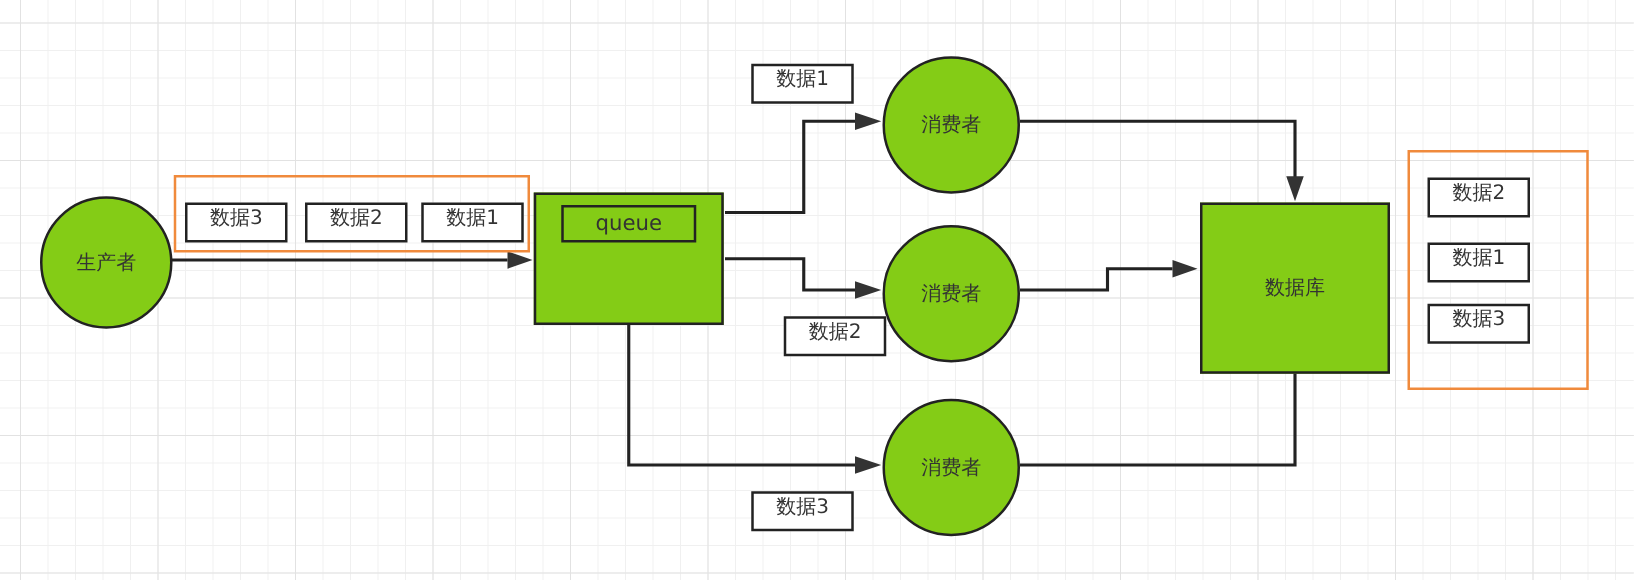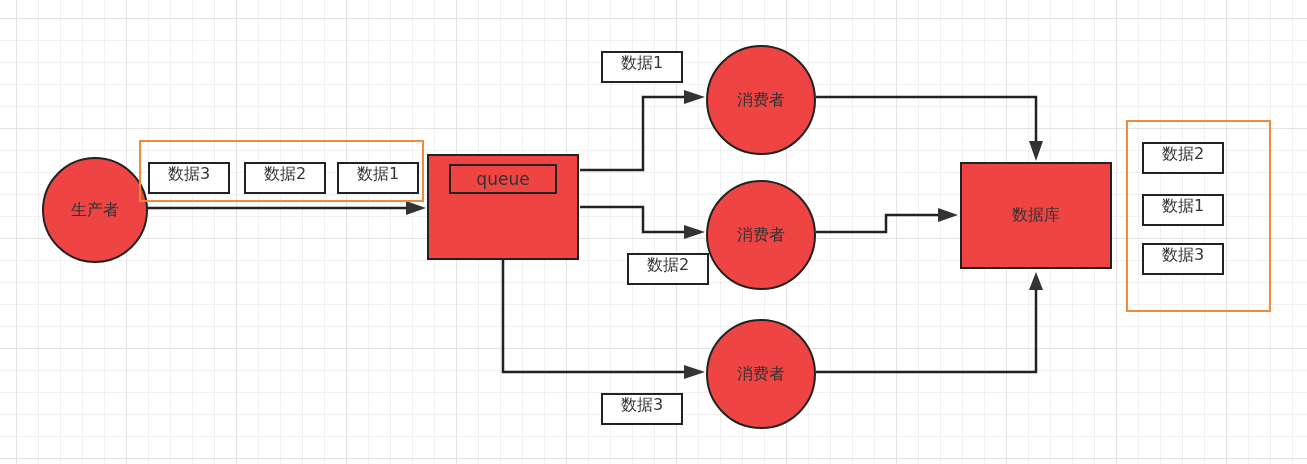--- a/index.html
+++ b/index.html
@@ -10,21 +10,21 @@
         linear-gradient(to right, #e2e2e2 1px, transparent 1px),
         linear-gradient(to bottom, #e2e2e2 1px, transparent 1px),
         linear-gradient(to right, #f0f0f0 1px, transparent 1px),
         linear-gradient(to bottom, #f0f0f0 1px, transparent 1px);
       background-size: 110px 110px, 110px 110px, 22px 22px, 22px 22px;
       background-position: 16px 18px, 16px 18px, 16px 18px, 16px 18px;
       font-family: "DejaVu Sans", "Liberation Sans", sans-serif;
       color: #333;
     }
     svg.edges { position: absolute; left: 0; top: 0; width: 1307px; height: 464px; pointer-events: none; }
-    .node { position: absolute; box-sizing: border-box; display: flex; align-items: center; justify-content: center; background: #ef4444; }
+    .node { position: absolute; box-sizing: border-box; display: flex; align-items: center; justify-content: center; background: #84cc16; }
     .circle { border: 2px solid #222; border-radius: 50%; font-size: 16px; }
     .rect { border: 2px solid #222; font-size: 16px; }
     .tag { position: absolute; box-sizing: border-box; border: 2px solid #222; background: #fff; font-size: 16px; display: flex; align-items: flex-start; justify-content: center; color: #333; }
     .group { position: absolute; box-sizing: border-box; border: 2.5px solid #f08a3c; }
   </style>
 </head>
 <body>
 
 <svg class="edges" viewBox="0 0 1307 464">
   <defs>
@@ -51,21 +51,21 @@
     <polygon points="406,201 426,208 406,215"></polygon>
     <polygon points="684,90 705,97 684,104"></polygon>
     <polygon points="684,225 705,232 684,239"></polygon>
     <polygon points="684,365 705,372 684,379"></polygon>
     <polygon points="1029,141 1036,161 1043,141"></polygon>
     <polygon points="938,208 958,215 938,222"></polygon>
     <polygon points="1029,290 1036,272 1043,290"></polygon>
   </g>
 </svg>
 
-<div class="node circle" style="left:42px;top:157px;width:106px;height:106px;text-align:center;">
+<div class="node circle" style="left:32px;top:157px;width:106px;height:106px;text-align:center;">
   <span>生产者</span>
 </div>
 
 <div class="group" style="left:139px;top:140px;width:285px;height:62px;"></div>
 <div class="tag" style="left:148px;top:162px;width:82px;height:32px;">
   <span>数据3</span>
 </div>
 <div class="tag" style="left:244px;top:162px;width:82px;height:32px;">
   <span>数据2</span>
 </div>
@@ -92,21 +92,21 @@
 <div class="tag" style="left:601px;top:51px;width:82px;height:32px;">
   <span>数据1</span>
 </div>
 <div class="tag" style="left:627px;top:253px;width:82px;height:32px;">
   <span>数据2</span>
 </div>
 <div class="tag" style="left:601px;top:393px;width:82px;height:32px;">
   <span>数据3</span>
 </div>
 
-<div class="node rect" style="left:960px;top:162px;width:152px;height:107px;justify-content:center;">
+<div class="node rect" style="left:960px;top:162px;width:152px;height:137px;justify-content:center;">
   <span>数据库</span>
 </div>
 
 <div class="group" style="left:1126px;top:120px;width:145px;height:192px;"></div>
 <div class="tag" style="left:1142px;top:142px;width:82px;height:32px;">
   <span>数据2</span>
 </div>
 <div class="tag" style="left:1142px;top:194px;width:82px;height:32px;">
   <span>数据1</span>
 </div>

